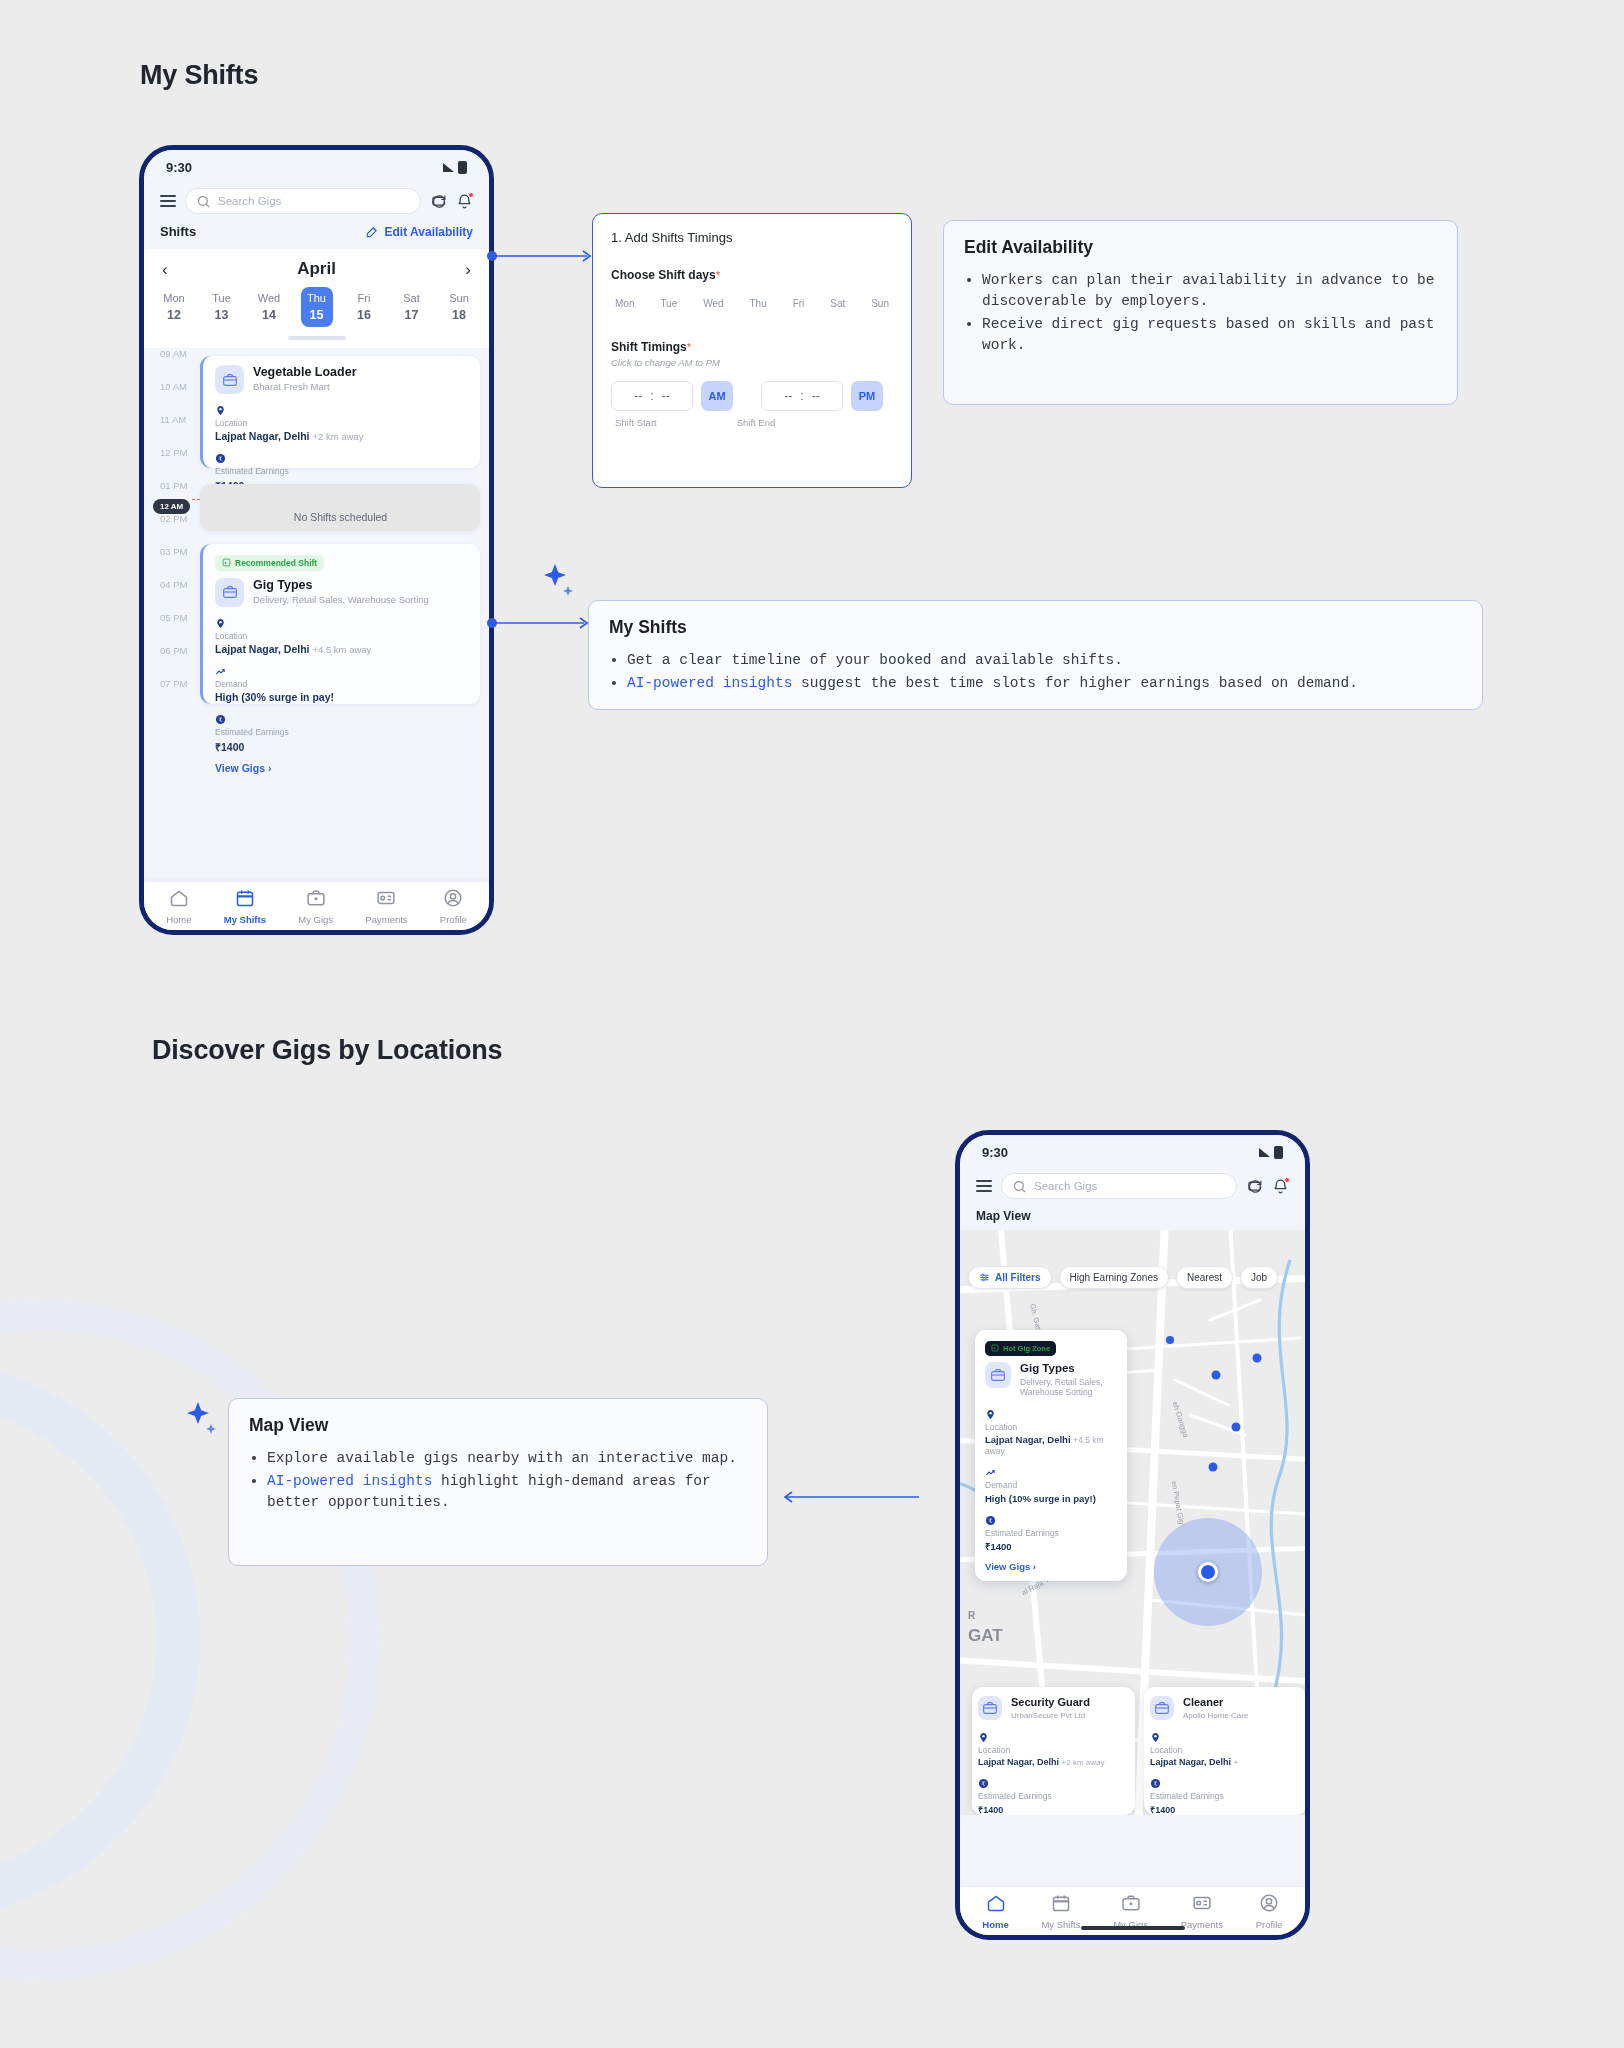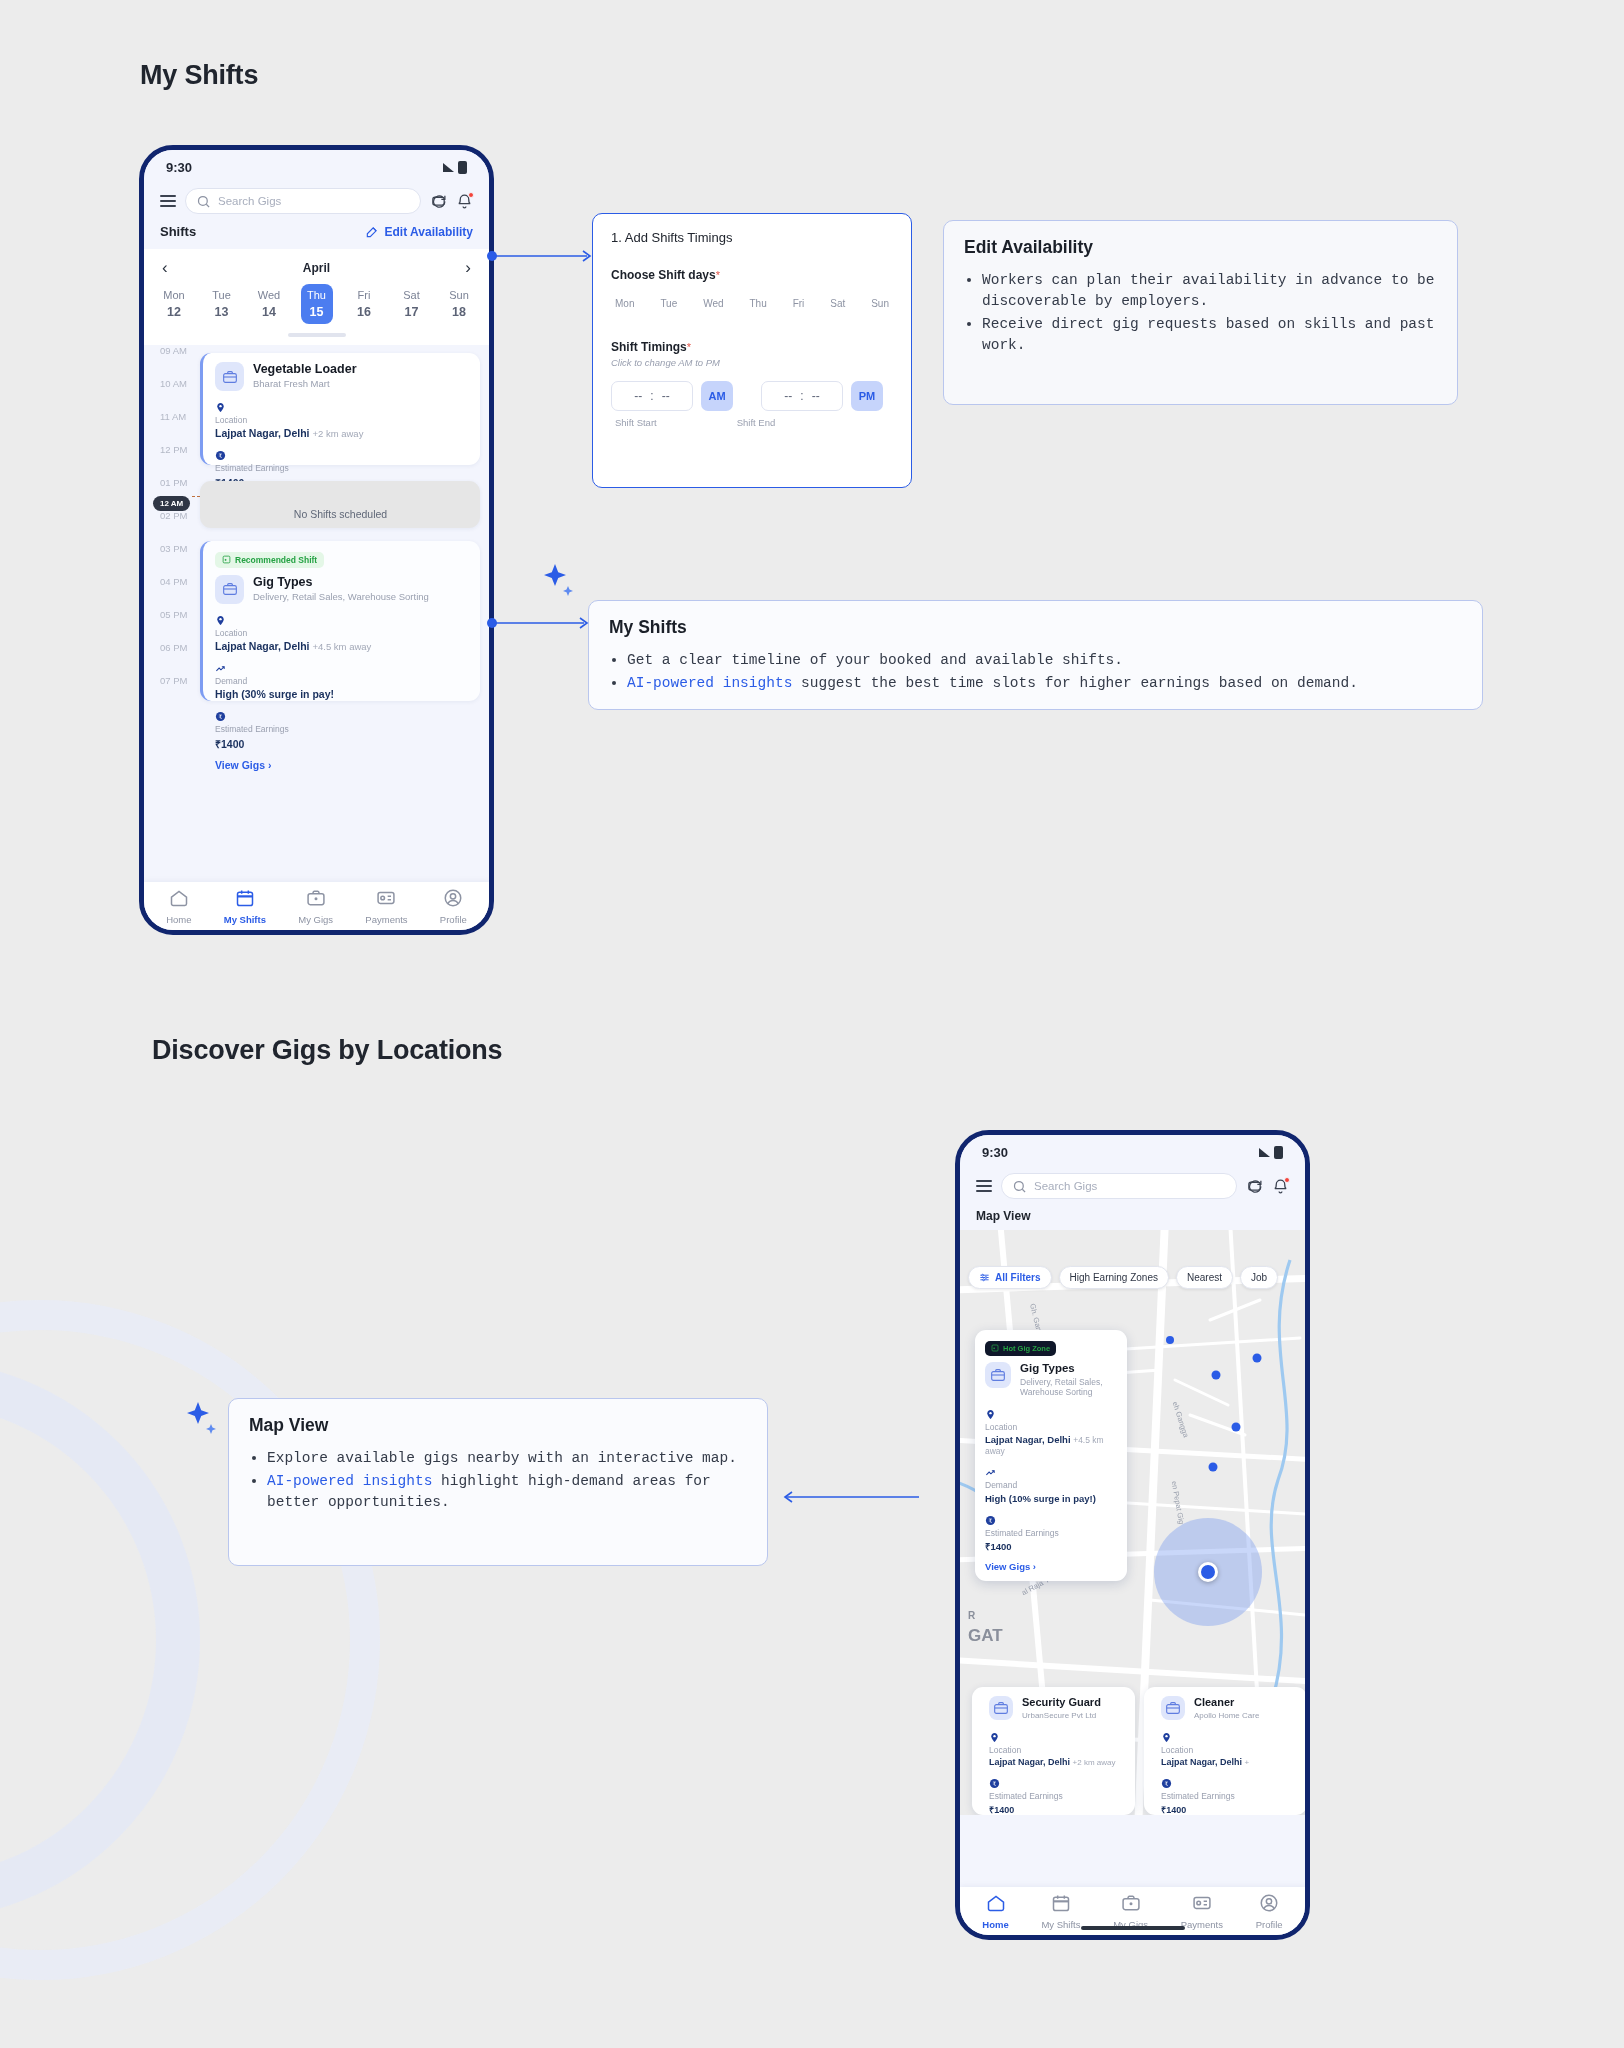--- a/index.html
+++ b/index.html
@@ -61,21 +61,21 @@
   .bell-wrap { position:relative; }
   .dot-red { position:absolute; right:-1px; top:-1px; width:6px;height:6px;border-radius:50%;background:#f4433a; border:1px solid #f3f5fd;}
 
   .page-head { display:flex; align-items:center; justify-content:space-between; padding: 2px 16px 10px; background:#f3f5fd;}
   .page-head .ttl { font-size:13px; font-weight:bold; color:#20252e;}
   .edit-avail { display:flex; align-items:center; gap:6px; color:#2b5ce6; font-size:12px; font-weight:bold; cursor:pointer;}
 
   
   .calcard { background:#fff; border-radius:0; padding: 10px 0 8px;}
   .calhead { display:flex; align-items:center; justify-content:space-between; padding: 0 18px 8px;}
-  .calhead .m { font-size:12px; font-weight:bold; }
+  .calhead .m { font-size:17px; font-weight:bold; }
   .chev { font-size:17px; color:#2b3340; cursor:pointer; line-height:1; }
   .days { display:flex; justify-content:space-between; padding: 0 14px;}
   .day { width:32px; text-align:center; border-radius:8px; padding:5px 0; }
   .day .dn { font-size:11px; color:#7b8295; margin-bottom:4px;}
   .day .dd { font-size:12.5px; font-weight:bold; color:#5c6376; }
   .day.active { background:#4c7df0; }
   .day.active .dn, .day.active .dd { color:#fff; }
   .calbar { width:58px;height:4px;background:#e1e4ee;border-radius:3px;margin:9px auto 0;}
 
   
@@ -175,21 +175,21 @@
     box-shadow:0 3px 12px rgba(20,40,100,.17); padding:8px 10px 9px; z-index:7;
   }
   .badge-hot { display:inline-flex; align-items:center; gap:4px; background:#0f172a; color:#25a244;
                font-size:7.5px; font-weight:bold; padding:3px 6px; border-radius:5px; margin-bottom:6px;}
   .userhalo { position:absolute; width:108px;height:108px;border-radius:50%;background:rgba(112,150,240,.38); z-index:3;}
   .userdot { position:absolute; width:20px;height:20px;border-radius:50%;background:#2b5ce6;border:3px solid #fff;
              box-shadow:0 1px 5px rgba(0,0,0,.3); z-index:5;}
   .maplabel { position:absolute; font-size:10px; color:#8a8f9b; font-weight:bold; z-index:4;}
   .streetlabel { position:absolute; font-size:7.5px; color:#9aa0ad; z-index:4;}
   .botcards { position:absolute; left:0; right:0; bottom:0; height:128px; display:flex; gap:9px; padding:0 12px; z-index:8;}
-  .bcard { background:#fff; border-radius:11px; box-shadow:0 2px 9px rgba(20,40,100,.12); padding:9px 17px; width:163px; flex:0 0 auto;}
+  .bcard { background:#fff; border-radius:11px; box-shadow:0 2px 9px rgba(20,40,100,.12); padding:9px 6px; width:163px; flex:0 0 auto;}
   .homebar { position:absolute; bottom:5px; left:50%; transform:translateX(-50%); width:104px;height:4px;background:#2b3340;border-radius:3px;}
 </style>
 </head>
 <body>
 
 <div class="deco-circle deco-1"></div>
 <div class="deco-circle deco-2"></div>
 
 <div class="section-title" id="t1">My Shifts</div>
 <div class="section-title" id="t2">Discover Gigs by Locations</div>

